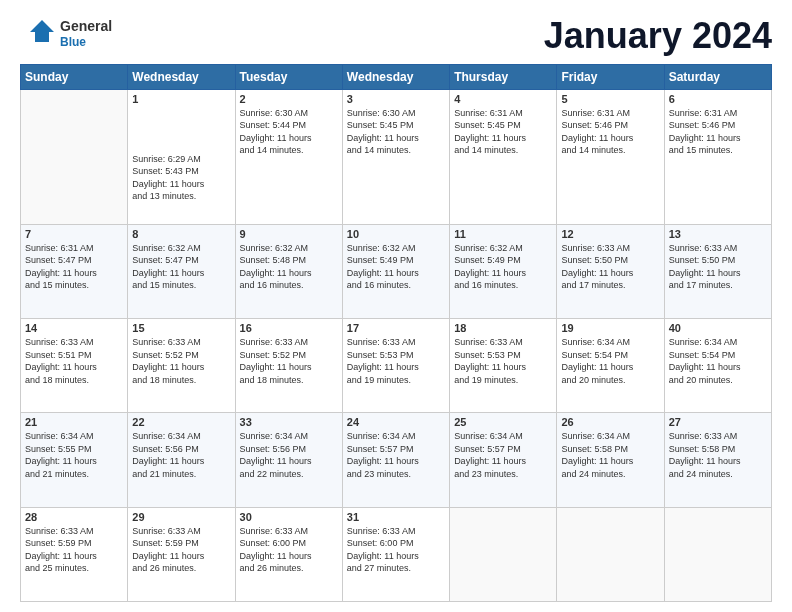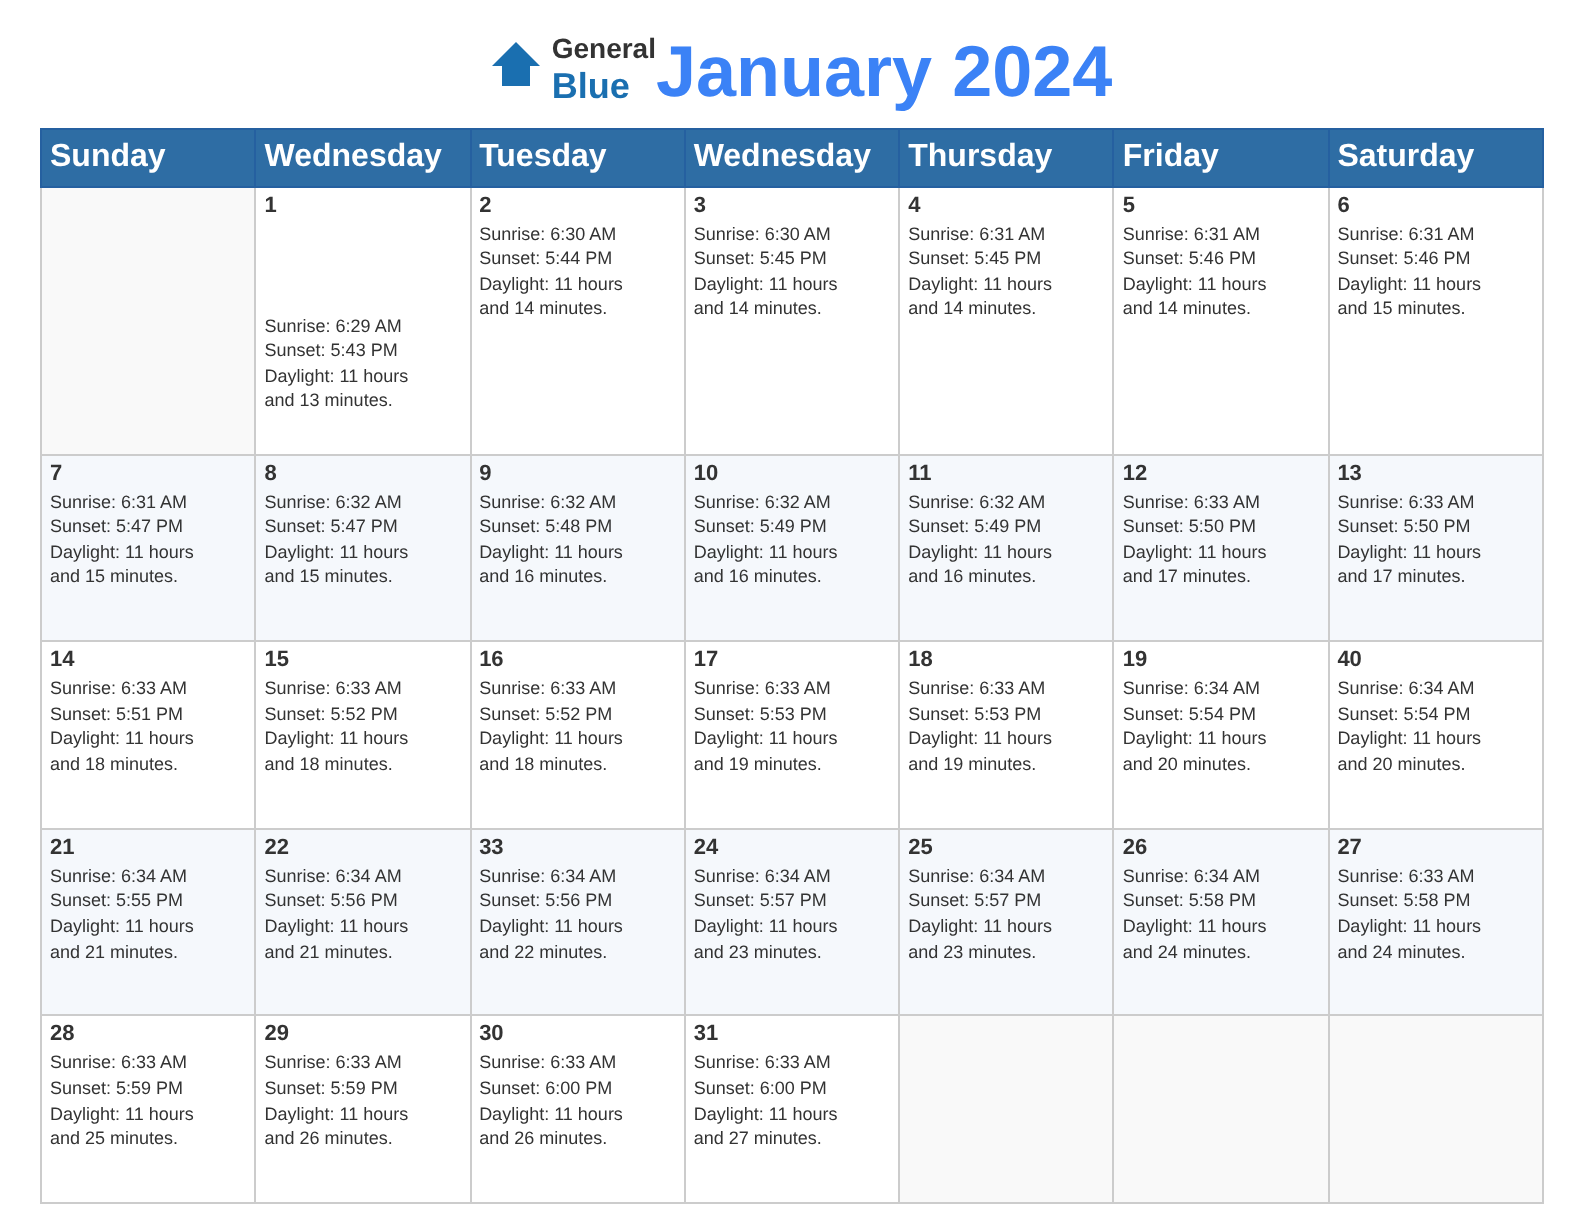--- a/index.html
+++ b/index.html
@@ -12,54 +12,54 @@
     }
     .page {
       width: 792px;
       height: 612px;
       padding: 16px 20px 10px 20px;
       display: flex;
       flex-direction: column;
     }
     .header {
       display: flex;
-      justify-content: center;
+      justify-content: space-between;
       align-items: flex-start;
       margin-bottom: 8px;
     }
     .logo {
       display: flex;
       align-items: center;
       gap: 4px;
     }
     .title-block {
       text-align: right;
     }
     .main-title {
       font-size: 36px;
       font-weight: bold;
-      color: #3b82f6;
+      color: #0f172a;
       line-height: 1.1;
     }
     .subtitle {
       font-size: 15px;
       color: #555;
       margin-top: 2px;
     }
     .calendar {
       flex: 1;
       border: 1px solid #ccc;
       border-collapse: collapse;
       width: 100%;
       table-layout: fixed;
     }
     .calendar th {
       background-color: #2e6da4;
       color: #fff;
-      font-size: 16px;
+      font-size: 12px;
       font-weight: bold;
       padding: 5px 4px;
       text-align: left;
       border: 1px solid #2560a0;
     }
     .calendar td {
       border: 1px solid #ccc;
       vertical-align: top;
       padding: 3px 4px;
       font-size: 9.5px;
@@ -89,21 +89,21 @@
 <body>
 
 <div class="page">
   <div class="header">
     <div class="logo">
         <svg width="36" height="36" viewBox="0 0 36 36">
           <polygon points="22,4 34,16 29,16 29,26 15,26 15,16 10,16" fill="#1a6fb0"></polygon>
         </svg>
         <div>
           <div style="font-size:14px;font-weight:bold;color:#333;line-height:1.2;">General</div>
-          <div style="font-size:18px;font-weight:bold;color:#1a6fb0;line-height:1.2;">Blue</div>
+          <div style="font-size:12px;font-weight:bold;color:#1a6fb0;line-height:1.2;">Blue</div>
         </div>
       </div>
     <div class="title-block">
       <div class="main-title">January 2024</div>
     </div>
   </div>
 
   <table class="calendar">
     <thead>
       <tr id="header-row">

